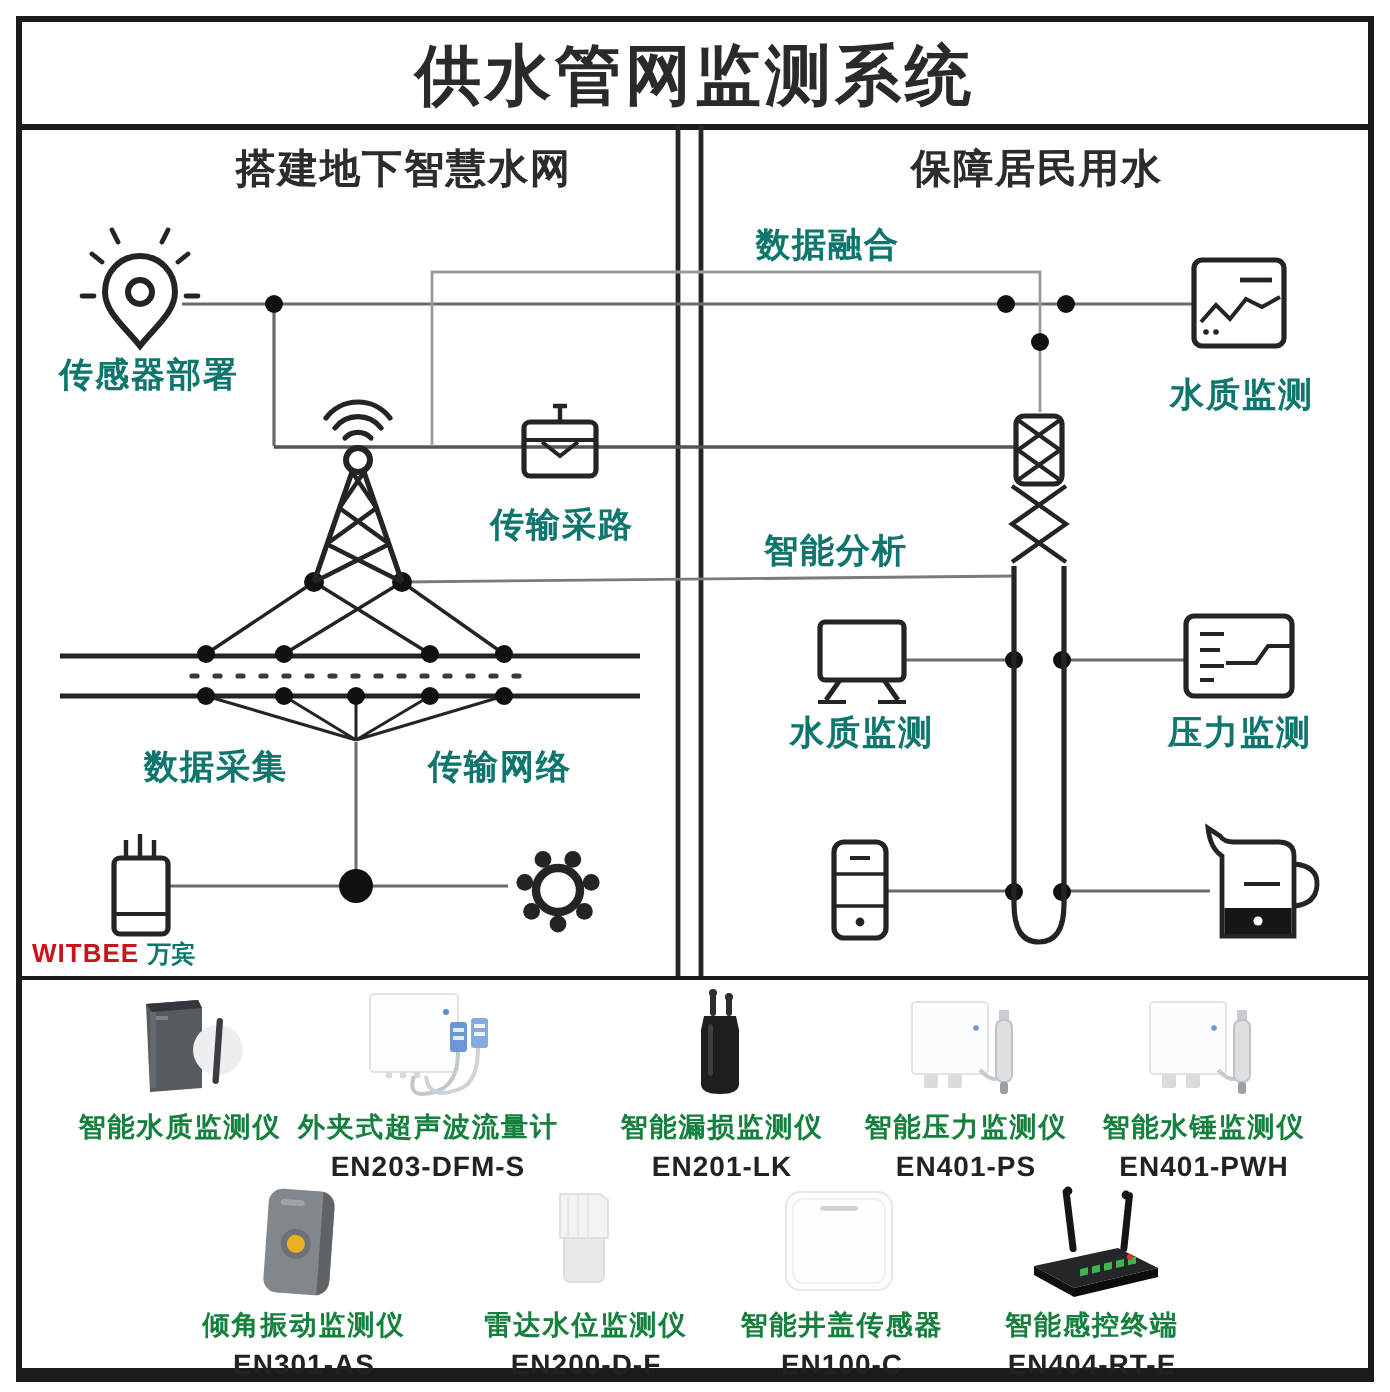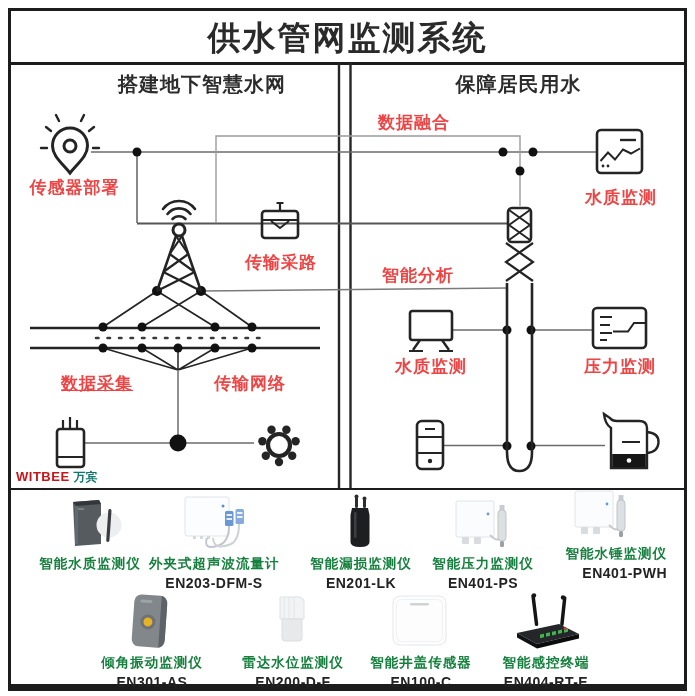--- a/index.html
+++ b/index.html
@@ -6,21 +6,21 @@
   body{
     width:695px;height:696px;position:relative;background:#ffffff;
     font-family:"Liberation Sans","DejaVu Sans",sans-serif;overflow:hidden;
     -webkit-font-smoothing:antialiased;
   }
   .abs{position:absolute;}
   #frame{left:8px;top:8px;width:679px;height:683px;border:3px solid #1c1c1c;border-bottom-width:7px;box-sizing:border-box;}
   .hline{background:#1c1c1c;}
   #page-title{left:0;top:16px;width:695px;text-align:center;font-size:33px;font-weight:800;color:#2a2a2a;letter-spacing:2px;}
   .sec-hdr{top:71px;text-align:center;font-size:20px;font-weight:700;color:#2c2c2c;letter-spacing:1px;}
-  .dlabel{text-align:center;font-size:17px;font-weight:600;color:#ef4444;letter-spacing:1px;white-space:nowrap;}
+  .dlabel{text-align:center;font-size:17px;font-weight:600;color:#0f766e;letter-spacing:1px;white-space:nowrap;}
   #brand{left:16px;top:469px;font-size:13px;white-space:nowrap;}
   #brand .en{color:#c8151b;font-weight:800;letter-spacing:.5px;}
   #brand .cn{color:#0f766e;font-weight:700;font-size:12px;margin-left:4px;}
   .prod{position:absolute;text-align:center;}
   .prod .img{height:58px;display:flex;align-items:flex-end;justify-content:center;}
   .prod .nm{font-size:13.5px;font-weight:700;color:#15803d;letter-spacing:1px;white-space:nowrap;margin-top:3px;}
   .prod .md{font-size:14px;font-weight:700;color:#222;letter-spacing:.5px;white-space:nowrap;margin-top:2px;}
   svg{display:block;}
 </style>
 </head>
@@ -175,21 +175,21 @@
     <path d="M611,468 V428 Q605,424 604,414 L610,418 Q612,421 617,421 L639,421 Q647,421 647,428 V468 Z" fill="none" stroke="#242424" stroke-width="2.4"></path>
     <path d="M647,432 Q659,433 658.5,442.5 Q658,452 647,453" fill="none" stroke="#242424" stroke-width="2.4"></path>
     <path d="M622,442 H640" stroke="#242424" stroke-width="2"></path>
     <rect x="612.2" y="454" width="33.6" height="13" fill="#161616"></rect>
     <circle cx="629" cy="460.5" r="2.3" fill="#ffffff"></circle>
   </g>
 </svg>
 
 <div class="abs dlabel" style="left:17px;top:176px;width:115px;">传感器部署</div>
 <div class="abs dlabel" style="left:231px;top:251px;width:100px;">传输采路</div>
-<div class="abs dlabel" style="left:47px;top:372px;width:100px;text-decoration:underline;">数据采集</div>
+<div class="abs dlabel" style="left:58px;top:372px;width:100px;">数据采集</div>
 <div class="abs dlabel" style="left:200px;top:372px;width:100px;">传输网络</div>
 <div class="abs dlabel" style="left:364px;top:111px;width:100px;">数据融合</div>
 <div class="abs dlabel" style="left:571px;top:186px;width:100px;">水质监测</div>
 <div class="abs dlabel" style="left:368px;top:264px;width:100px;">智能分析</div>
 <div class="abs dlabel" style="left:381px;top:355px;width:100px;">水质监测</div>
 <div class="abs dlabel" style="left:570px;top:355px;width:100px;">压力监测</div>
 
 <div id="brand" class="abs"><span class="en">WITBEE</span><span class="cn">万宾</span></div>
 
 <div class="prod" style="left:25px;top:494px;width:130px;">
@@ -253,21 +253,21 @@
       <path d="M42,41 Q53,52 54,36 L54,22" stroke="#c6cbcf" stroke-width="2" fill="none"></path>
       <rect x="51.5" y="11" width="5" height="6" fill="#c9cdd1"></rect>
       <rect x="50" y="16" width="8" height="31" rx="3.5" fill="#dde0e3" stroke="#bfc3c7"></rect>
       <rect x="52" y="47" width="4" height="6" rx="1.5" fill="#9aa0a5"></rect>
     </svg>
   </div>
   <div class="nm">智能压力监测仪</div>
   <div class="md">EN401-PS</div>
 </div>
 
-<div class="prod" style="left:537px;top:484px;width:130px;text-align:right;">
+<div class="prod" style="left:537px;top:494px;width:130px;">
   <div class="img">
     <svg width="70" height="58" viewBox="0 0 70 58">
       <rect x="8" y="7" width="38" height="36" rx="2" fill="#fbfcfd" stroke="#e1e4e7"></rect>
       <circle cx="40" cy="20" r="1.4" fill="#6a97d6"></circle>
       <rect x="14" y="43" width="7" height="7" rx="1" fill="#d9dcdf"></rect>
         <rect x="26" y="43" width="7" height="7" rx="1" fill="#d9dcdf"></rect>
       <path d="M42,41 Q53,52 54,36 L54,22" stroke="#c6cbcf" stroke-width="2" fill="none"></path>
       <rect x="51.5" y="11" width="5" height="6" fill="#c9cdd1"></rect>
       <rect x="50" y="16" width="8" height="31" rx="3.5" fill="#dde0e3" stroke="#bfc3c7"></rect>
       <rect x="52" y="47" width="4" height="6" rx="1.5" fill="#9aa0a5"></rect>

